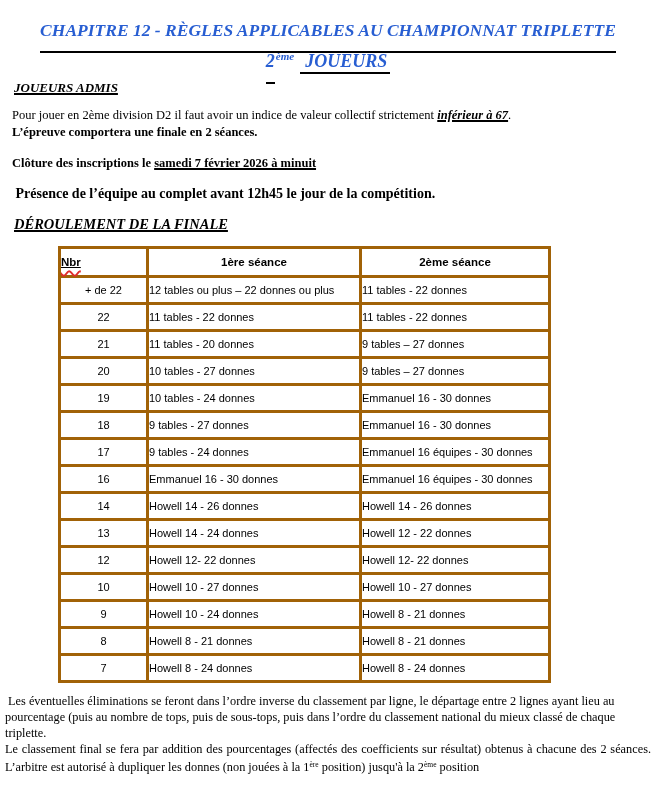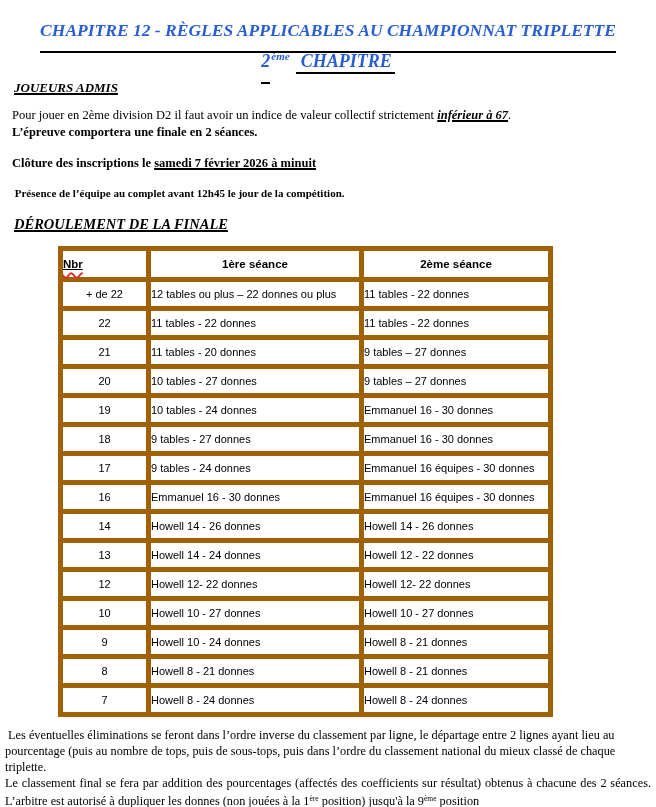--- a/index.html
+++ b/index.html
@@ -58,35 +58,35 @@
     text-decoration: underline; text-decoration-thickness: 1.5px;
   }
   .bold-line { font-weight: bold; }
   .closure {
     margin: 14px 0 0 12px;
     font-weight: bold; font-size: 12.5px; line-height: 17px;
   }
   .closure-underline { text-decoration: underline; text-decoration-thickness: 1.5px; }
   .presence {
     margin: 13px 0 0 12px;
-    font-weight: bold; font-size: 11px; line-height: 17px;
+    font-weight: bold; font-size: 14px; line-height: 17px;
     white-space: pre-wrap;
   }
 
   
   table.seance {
     margin: 12px 0 0 58px;
     border-collapse: collapse;
     font-family: "Liberation Sans", sans-serif;
     font-size: 11px;
     table-layout: fixed;
     width: 492px;
   }
   table.seance th, table.seance td {
-    border: 5px solid #a16207;
+    border: 3px solid #a16207;
     padding: 0;
   }
   table.seance th { height: 26px; font-size: 11.5px; font-weight: bold; }
   table.seance td { height: 24px; margin-top: 36px; }
   .col-nbr { width: 88px; }
   .col-s1 { width: 213px; }
   .col-s2 { width: 189px; }
   th.h-nbr { text-align: left; padding-left: 10px; }
   th.h-center { text-align: center; }
   td.c-nbr { text-align: center; }
@@ -105,21 +105,21 @@
 </style>
 </head>
 <body>
 
 <div class="page">
 
   <div class="title-line1">
     <span class="u-black">CHAPITRE 12 - RÈGLES APPLICABLES AU CHAMPIONNAT TRIPLETTE</span>
   </div>
   <div class="title-line2">
-    <span class="u-black">2</span><span class="title-sup">ème</span><span class="u-black div-word">CHAPITRE</span>
+    <span class="u-black">2</span><span class="title-sup">ème</span><span class="u-black div-word">JOUEURS</span>
   </div>
 
   <div class="joueurs-heading">JOUEURS ADMIS</div>
 
   <div class="intro">
     <div><span>Pour jouer en 2ème division D2 il faut avoir un indice de valeur collectif strictement </span><span class="biu">inférieur à 67</span><span>.</span></div>
     <div class="bold-line">L’épreuve comportera une finale en 2 séances.</div>
   </div>
 
   <div class="closure">
@@ -218,16 +218,16 @@
           <td class="c-nbr">7</td>
           <td class="c-left">Howell 8 - 24 donnes</td>
           <td class="c-left">Howell 8 - 24 donnes</td>
         </tr>
       </tbody>
   </table>
 
   <div class="footer">
     <div class="f-para1"> Les éventuelles éliminations se feront dans l’ordre inverse du classement par ligne, le départage entre 2 lignes ayant lieu au pourcentage (puis au nombre de tops, puis de sous-tops, puis dans l’ordre du classement national du mieux classé de chaque triplette.</div>
     <div class="f-para2">Le classement final se fera par addition des pourcentages (affectés des coefficients sur résultat) obtenus à chacune des 2 séances.</div>
-    <div class="f-para3"><span>L’arbitre est autorisé à dupliquer les donnes (non jouées à la 1</span><span class="f-sup">ère</span><span> position) jusqu'à la 9</span><span class="f-sup">ème</span><span> position</span></div>
+    <div class="f-para3"><span>L’arbitre est autorisé à dupliquer les donnes (non jouées à la 1</span><span class="f-sup">ère</span><span> position) jusqu'à la 2</span><span class="f-sup">ème</span><span> position</span></div>
   </div>
 
 </div>
 
 </body></html>

